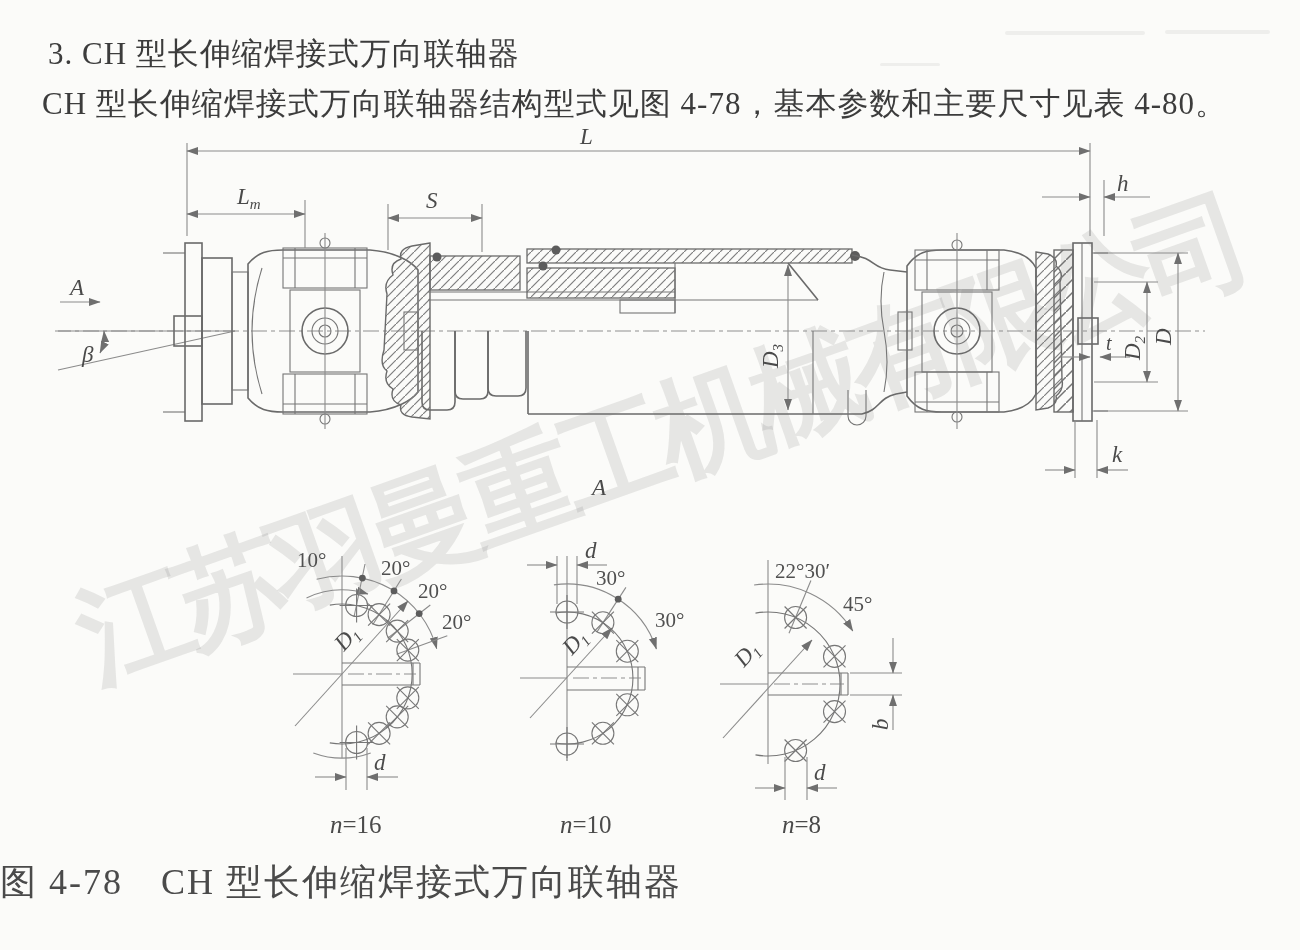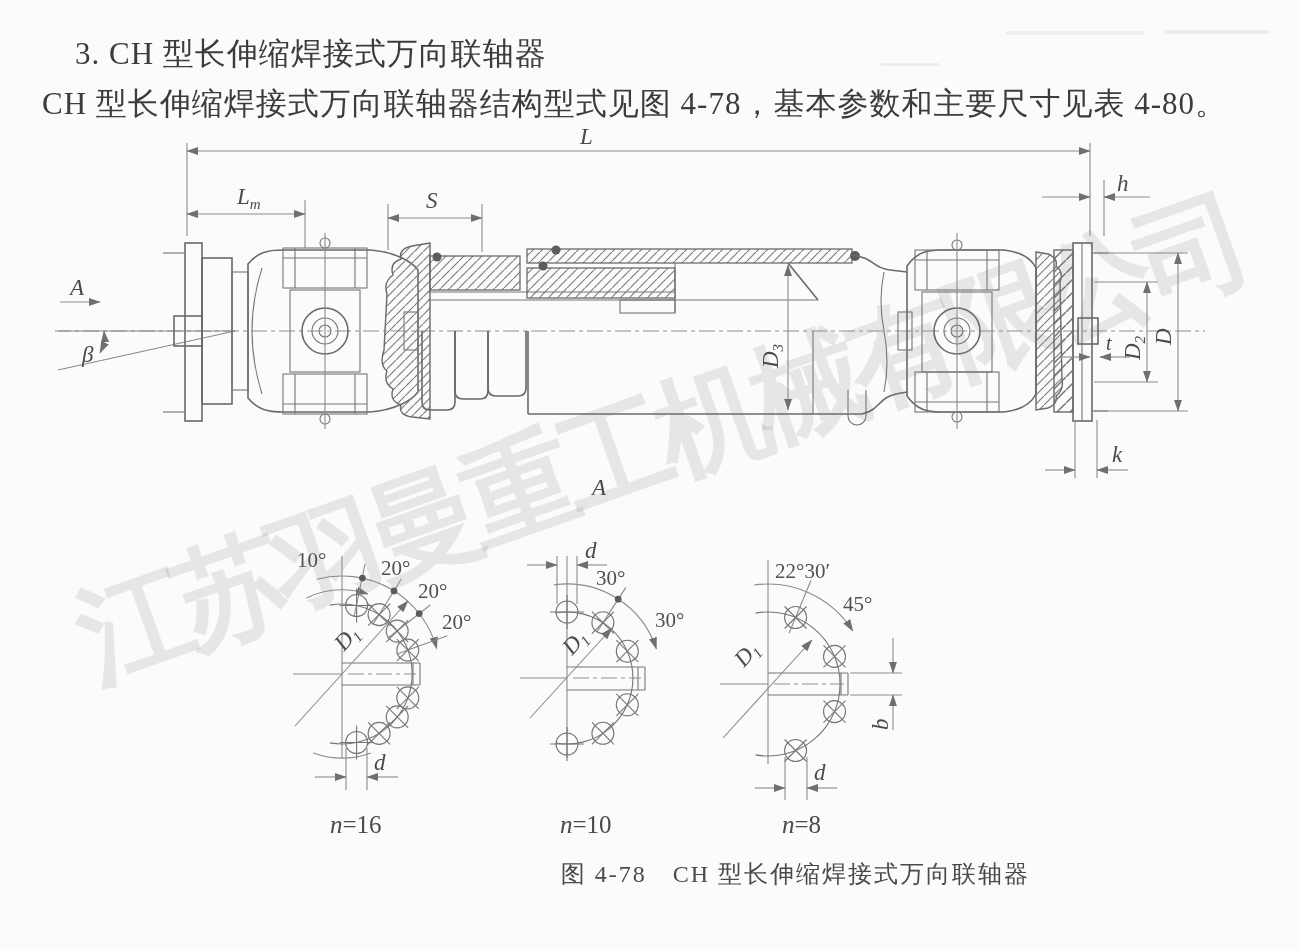--- a/index.html
+++ b/index.html
@@ -1,20 +1,20 @@
 <!DOCTYPE html>
 <html><head>
 <meta charset="utf-8">
 <style>
   html,body{margin:0;padding:0;width:1300px;height:950px;overflow:hidden;background:#fbfbf9;}
   body{position:relative;font-family:"Liberation Serif",serif;}
   .heading{position:absolute;color:#3c3c3c;font-size:31px;letter-spacing:1px;white-space:nowrap;z-index:3;}
-  #h1{left:75px;top:33px;}
+  #h1{left:48px;top:33px;}
   #h2{left:42px;top:83px;font-family:Liberation Serif, serif;}
-  #caption{position:absolute;left:0;top:858px;width:1030px;text-align:right;font-size:24px;color:#4a4a4a;letter-spacing:2px;z-index:3;}
+  #caption{position:absolute;left:0;top:858px;width:1030px;text-align:left;font-size:36px;color:#4a4a4a;letter-spacing:2px;z-index:3;}
   #watermark{position:absolute;left:88px;top:568px;z-index:1;font-family:"Liberation Sans",sans-serif;
     font-weight:700;font-size:112px;letter-spacing:-10px;color:rgba(70,70,70,0.115);
     transform:rotate(-19.5deg);transform-origin:0 60%;white-space:nowrap;pointer-events:none;}
   svg{position:absolute;left:0;top:0;z-index:2;}
   svg text{font-family:"Liberation Serif",serif;fill:#4a4a4a;}
   .dim{font-style:italic;font-size:23px;}
   .dimsm{font-style:italic;font-size:20px;}
   .ang{font-size:21px;fill:#505050;}
   .sub{font-size:15px;font-style:italic;}
   .nlbl{font-size:25px;}

